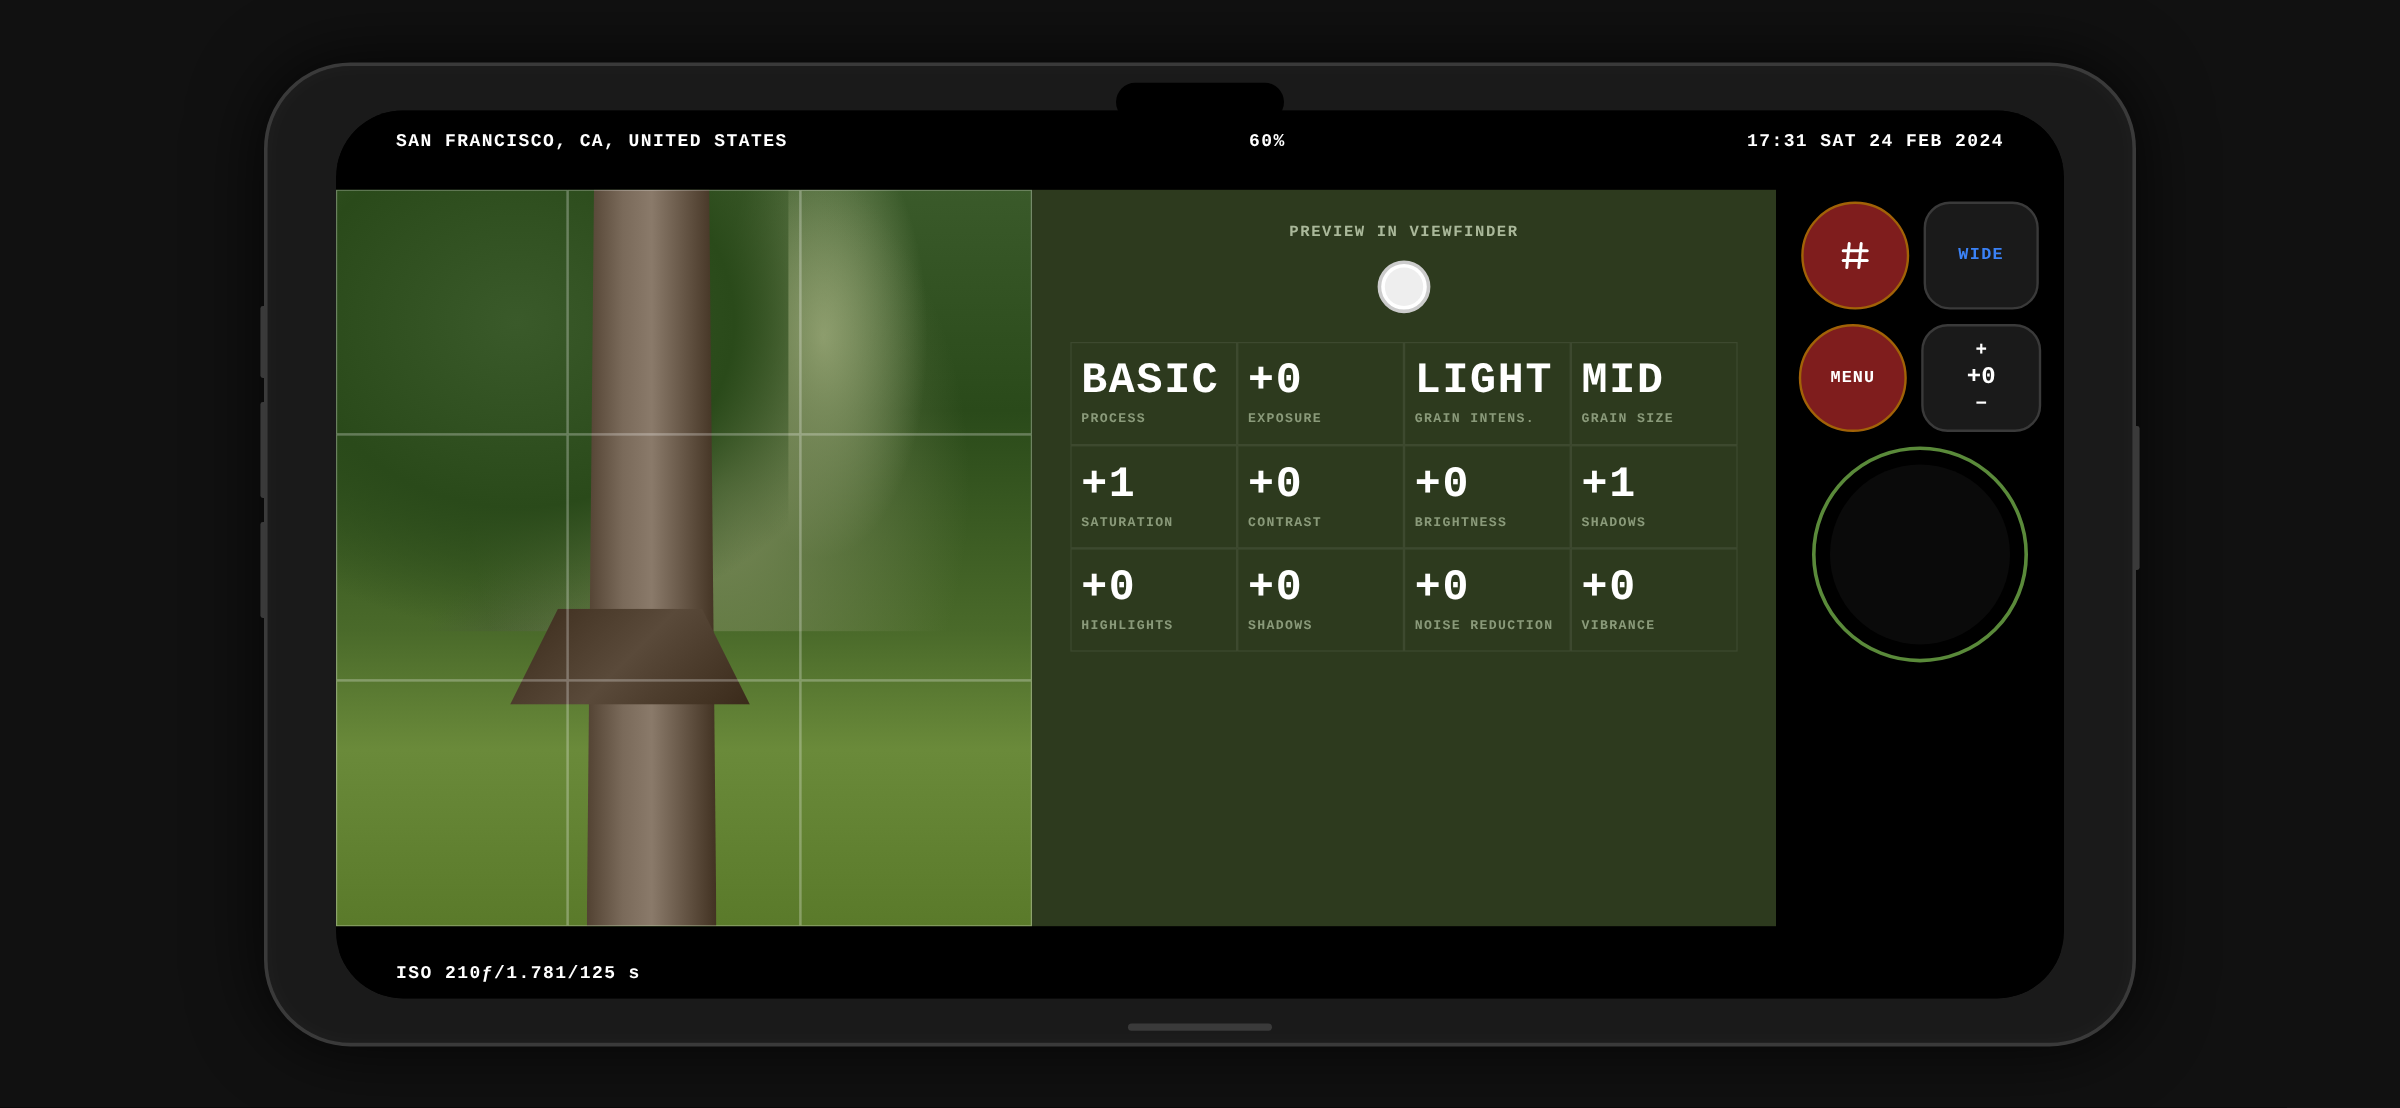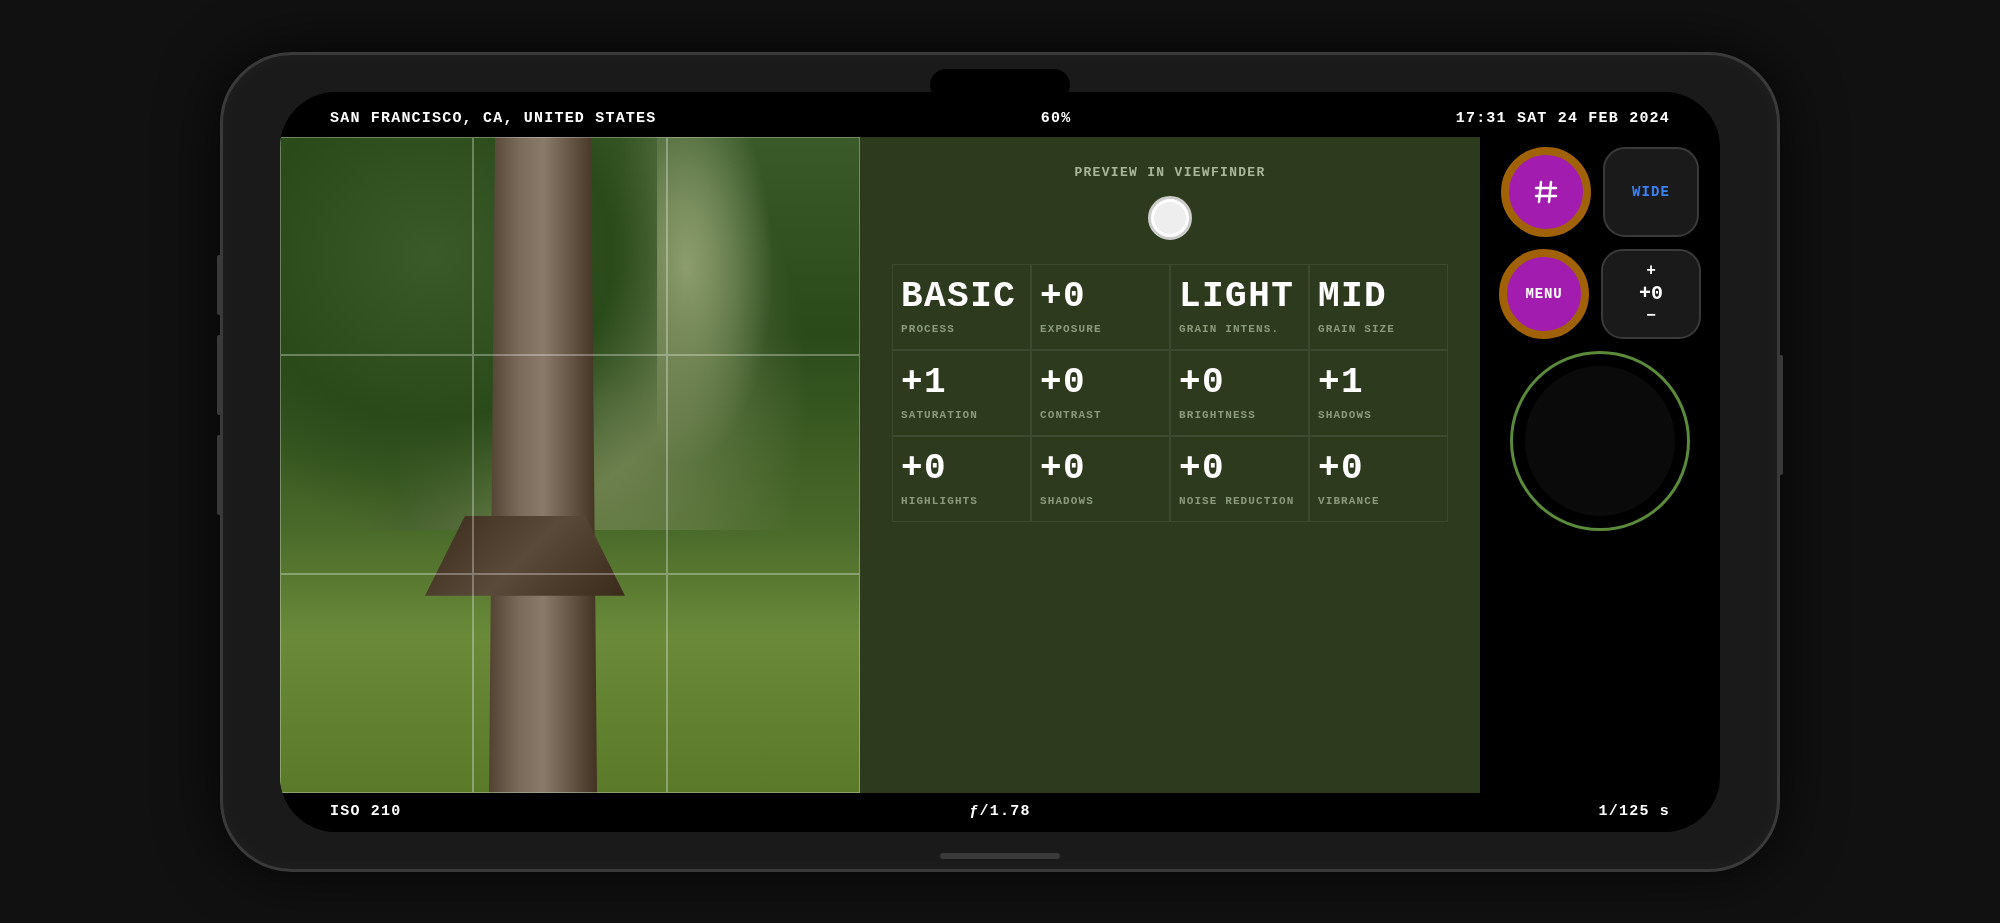--- a/index.html
+++ b/index.html
@@ -94,20 +94,21 @@
     
     .phone-screen {
       width: 1440px;
       height: 740px;
       background: #000;
       border-radius: 56px;
       overflow: hidden;
       display: flex;
       flex-direction: column;
       position: relative;
+      gap: 21px;
     }
 
     
     .status-bar {
       display: flex;
       align-items: center;
       justify-content: space-between;
       padding: 18px 50px 10px 50px;
       color: #fff;
       font-size: 15px;
@@ -270,22 +271,22 @@
       display: flex;
       align-items: center;
       justify-content: center;
       cursor: pointer;
     }
 
     .ctrl-btn-circle {
       width: 90px;
       height: 90px;
       border-radius: 50%;
-      background: #a21caf;
-      border: 8px solid #a16207;
+      background: #7f1d1d;
+      border: 2px solid #a16207;
       color: #fff;
       font-size: 14px;
       font-weight: 700;
       letter-spacing: 0.06em;
       display: flex;
       align-items: center;
       justify-content: center;
       cursor: pointer;
     }
 
@@ -343,21 +344,20 @@
       width: 150px;
       height: 150px;
       border-radius: 50%;
       background: #0a0a0a;
     }
 
     
     .bottom-bar {
       display: flex;
       align-items: center;
-      justify-content: space-between;
       padding: 10px 50px 12px 50px;
       background: #000;
       color: #fff;
       font-size: 15px;
       font-weight: 600;
       letter-spacing: 0.08em;
       flex-shrink: 0;
     }
 
     .right-controls-container {

